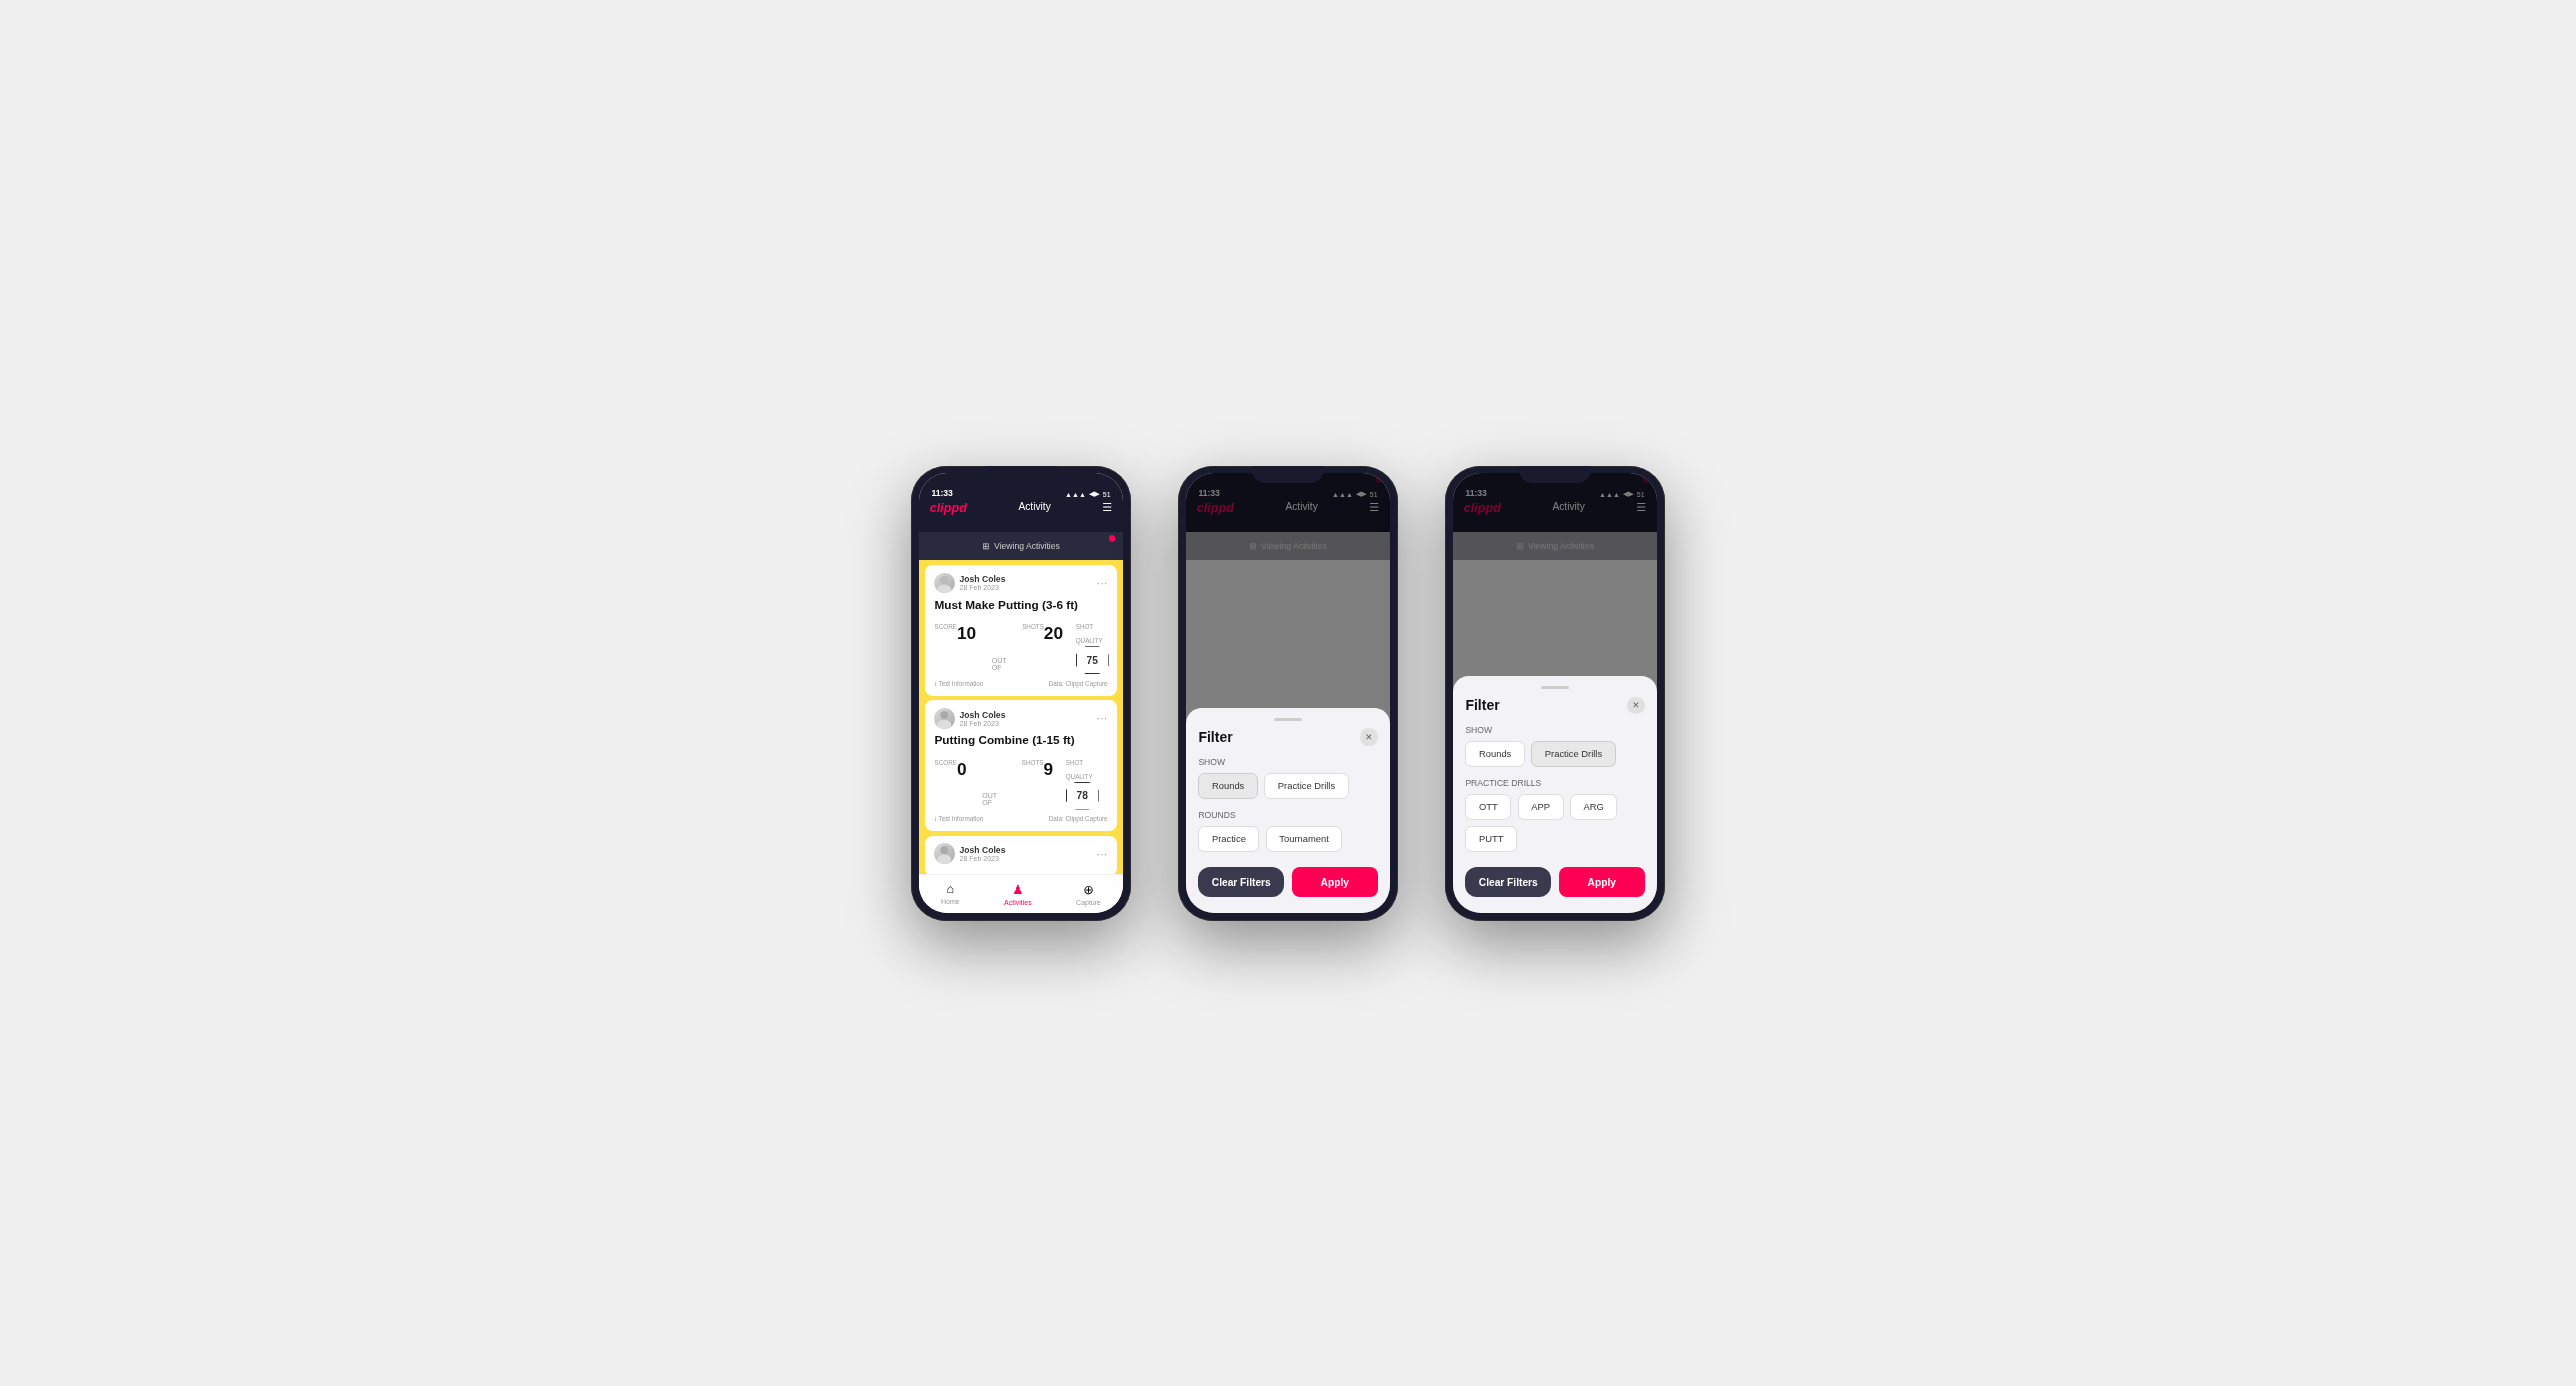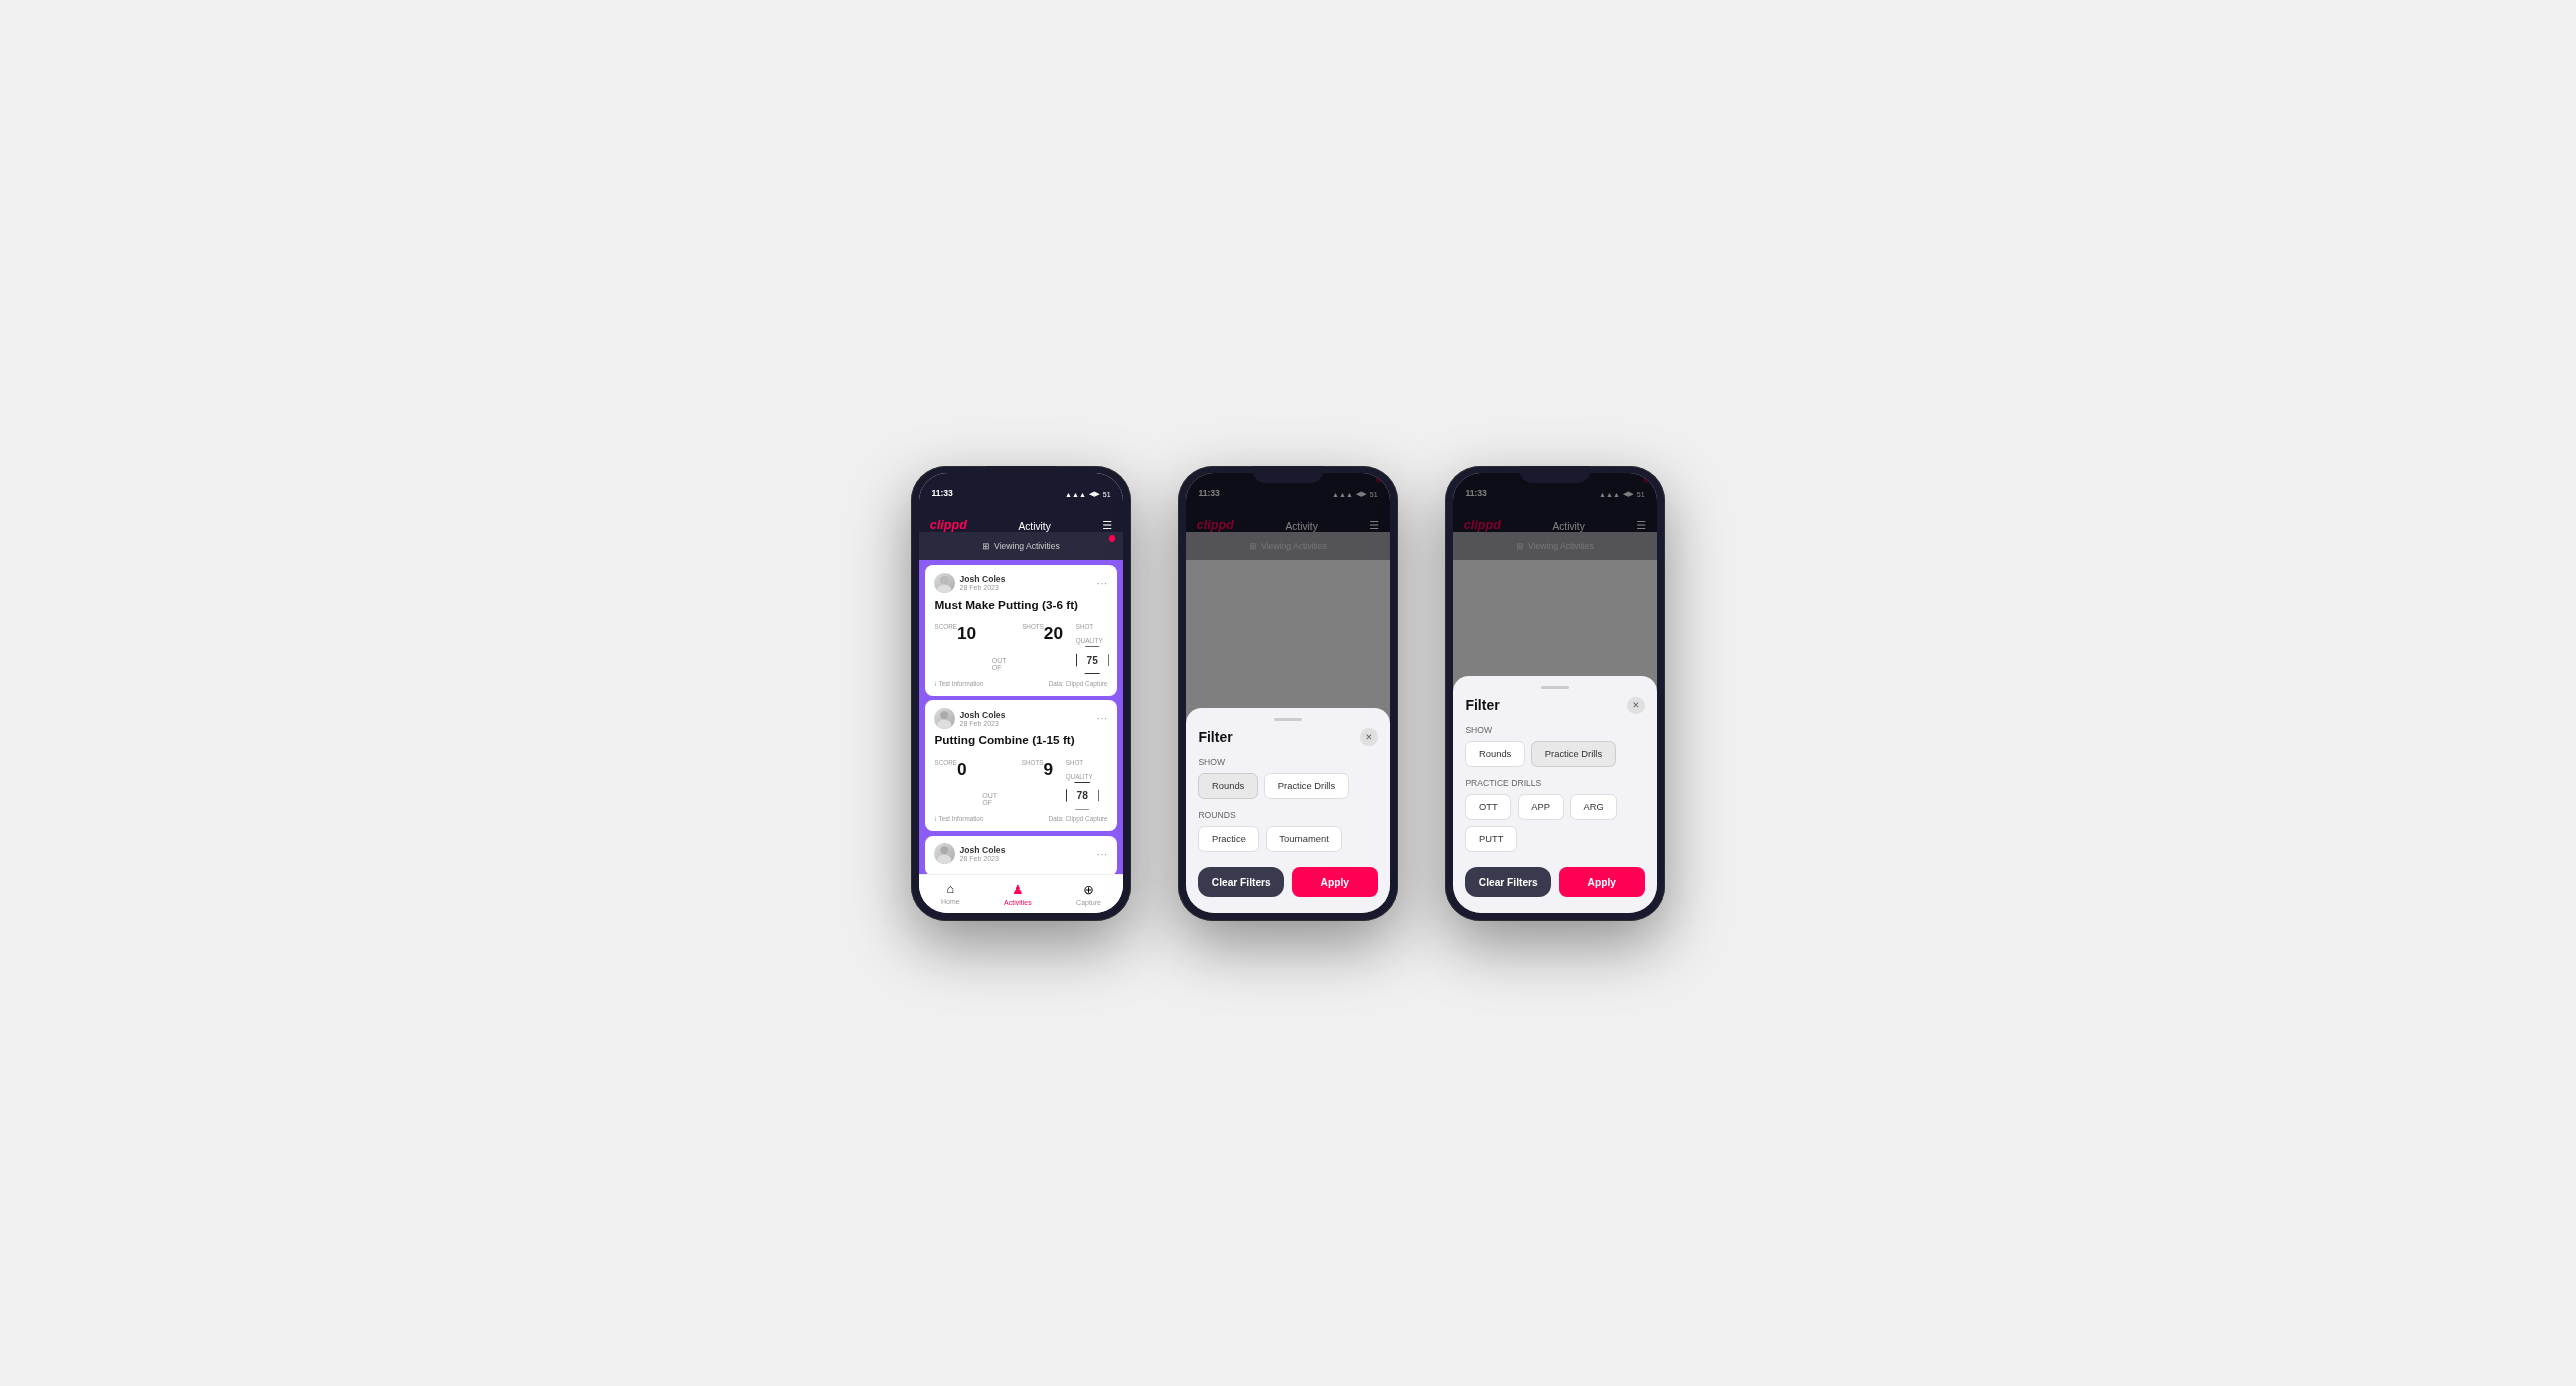--- a/index.html
+++ b/index.html
@@ -74,21 +74,21 @@
       gap: 3.1px;
       align-items: center;
       color: #fff;
       font-size: 7px;
     }
     
     .app-header {
       background: #1a1a2e;
       height: 31px;
       display: flex;
-      align-items: flex-end;
+      align-items: flex-start;
       justify-content: space-between;
       padding: 0 11px;
       flex-shrink: 0;
     }
     .logo-text {
       color: #ff0055;
       font-size: 12.6px;
       font-weight: 800;
       font-style: italic;
     }
@@ -120,21 +120,21 @@
       height: 6.3px;
       background: #ff0055;
       border-radius: 50%;
       position: absolute;
       right: 7.8px;
       top: 3.1px;
     }
     
     .content {
       flex: 1;
-      background: #8b5cf6;
+      background: #fde047;
       overflow: hidden;
       position: relative;
     }
     
     .activity-card {
       background: #fff;
       margin: 4.7px 6.3px;
       border-radius: 7.8px;
       padding: 7.8px 9.4px;
     }

